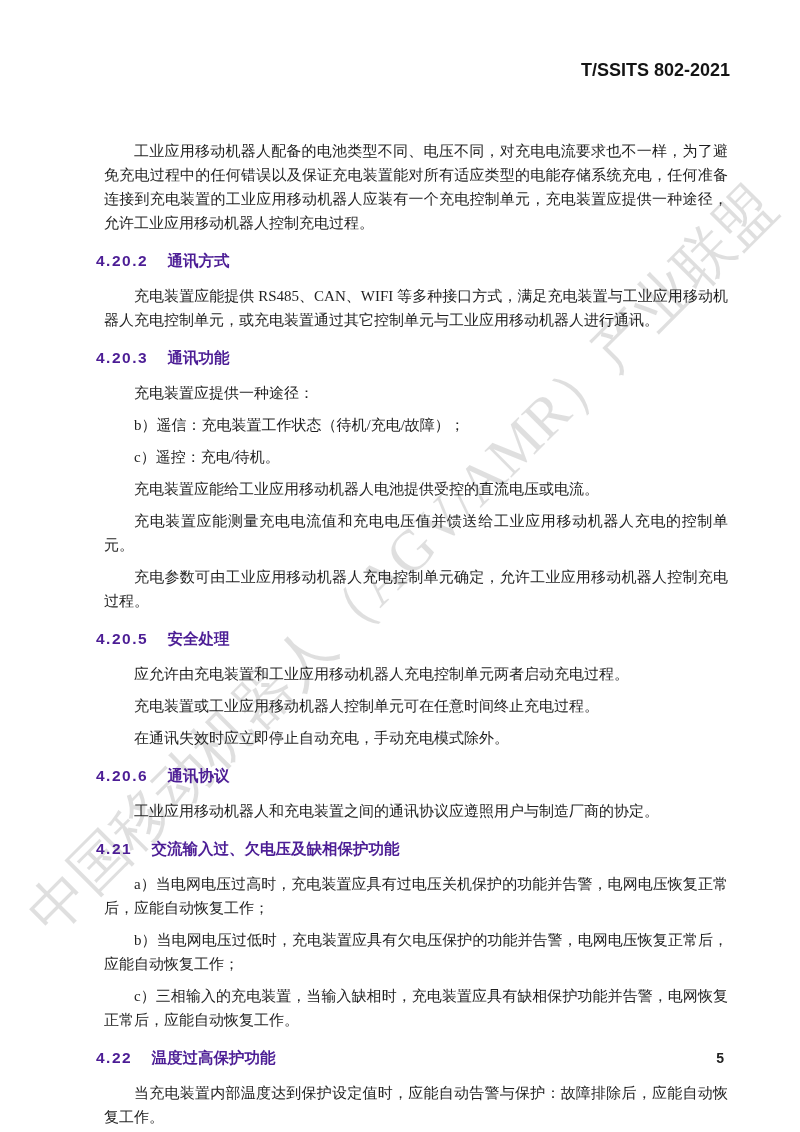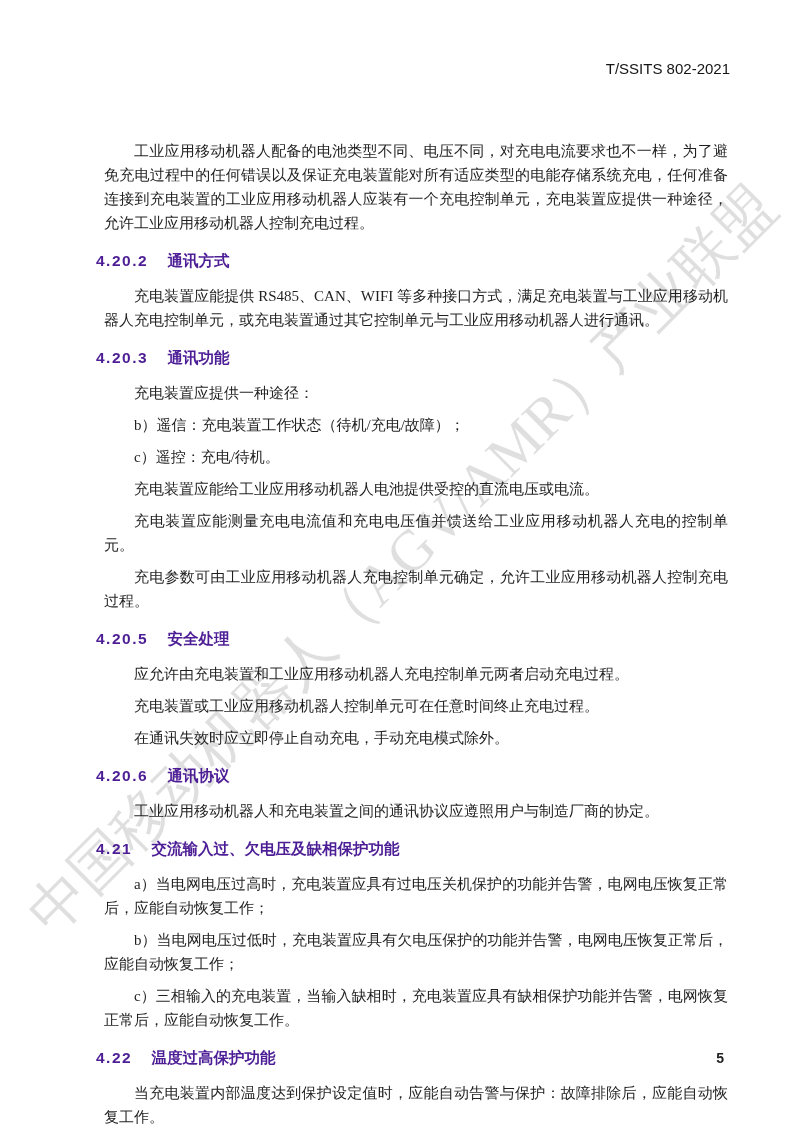--- a/index.html
+++ b/index.html
@@ -26,22 +26,22 @@
     white-space: nowrap;
     z-index: 0;
     pointer-events: none;
     user-select: none;
   }
   .doc-header {
     position: absolute;
     top: 60px;
     right: 70px;
     font-family: "Liberation Sans", "DejaVu Sans", sans-serif;
-    font-size: 15px;
-    font-weight: 400;
+    font-size: 18px;
+    font-weight: 700;
     color: #141414;
     z-index: 2;
   }
   .content {
     position: absolute;
     top: 131px;
     left: 96px;
     width: 640px;
     z-index: 1;
     font-size: 15px;

